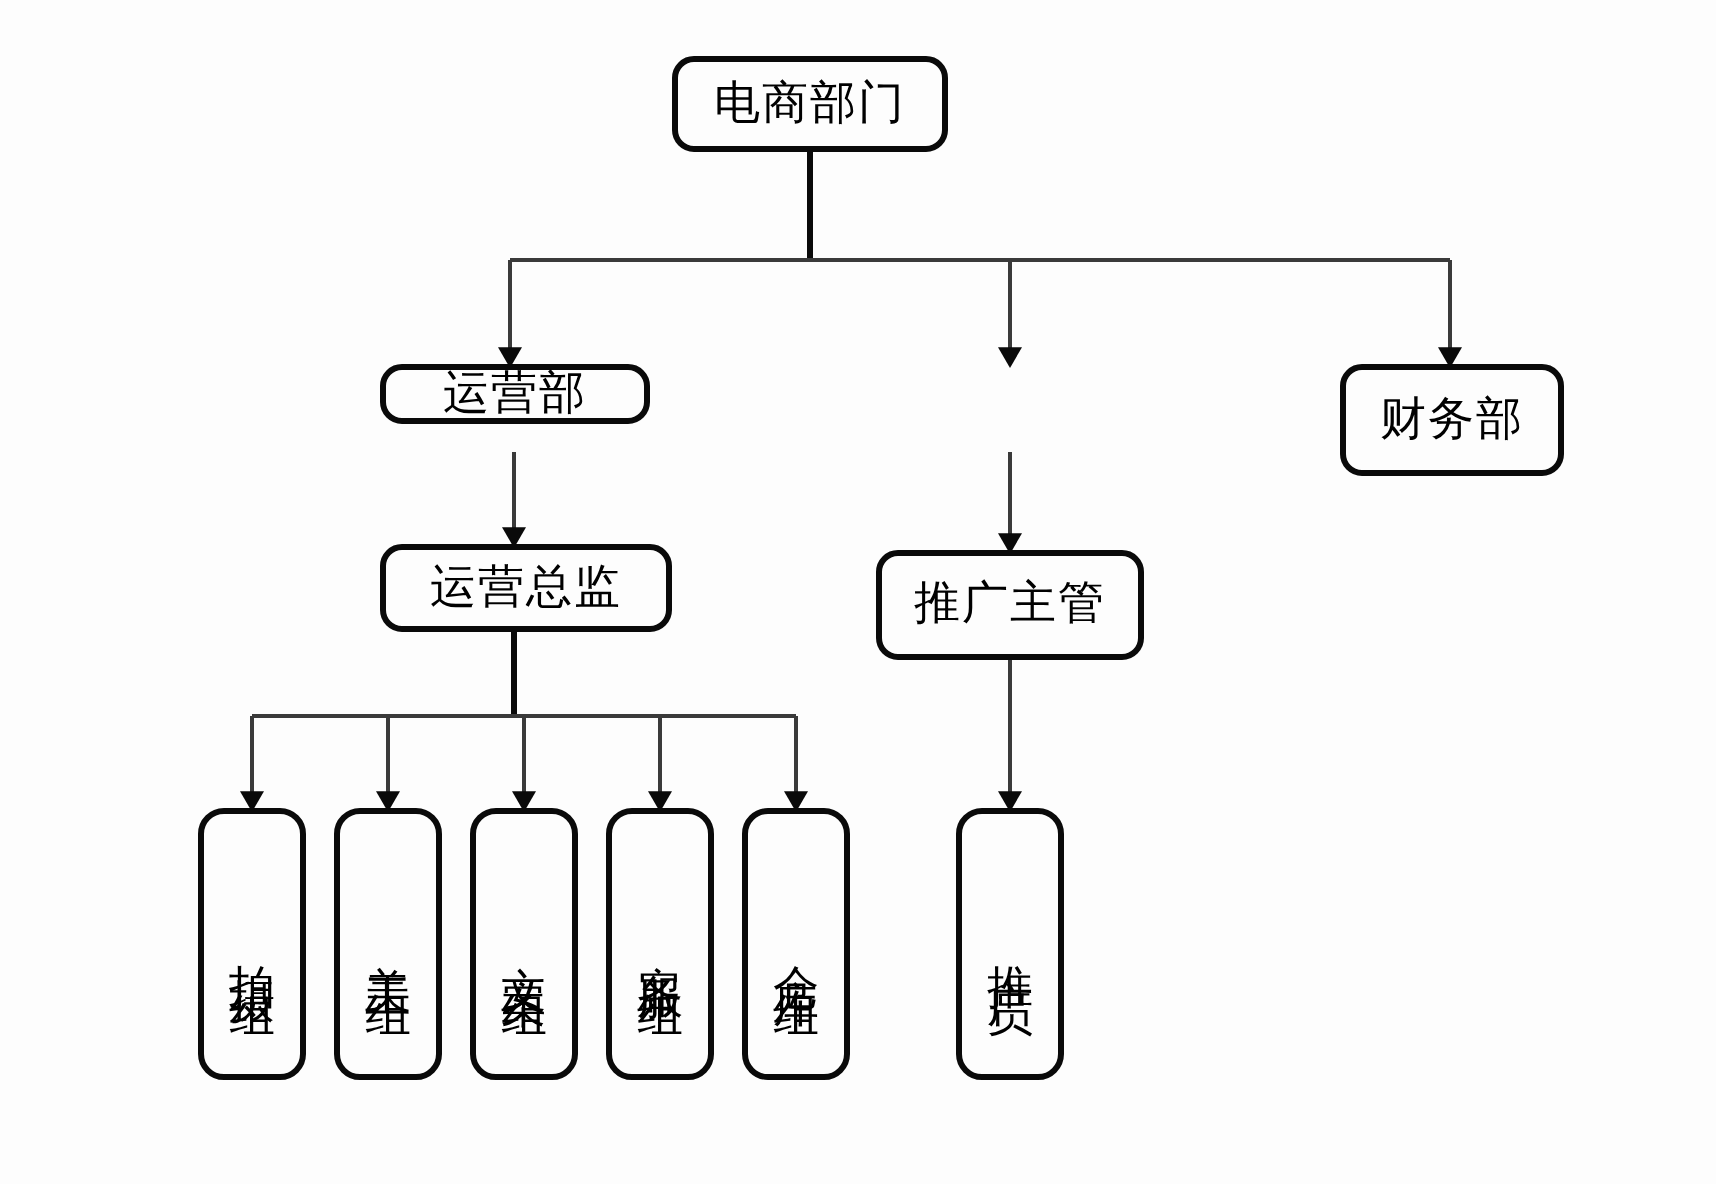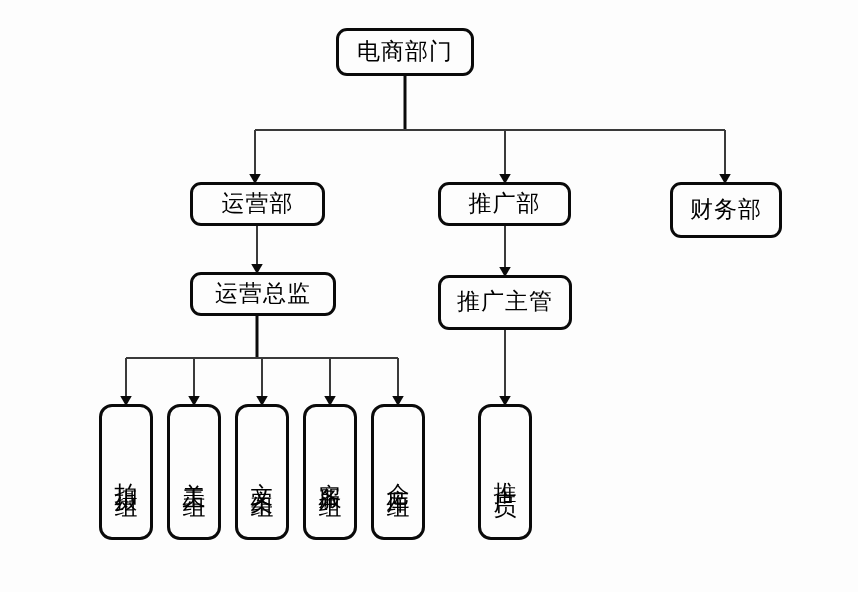--- a/index.html
+++ b/index.html
@@ -84,27 +84,24 @@
     <path d="M330,358 L330,398" stroke="#3a3a3a" stroke-width="2" fill="none" marker-end="url(#arrow)"></path>
     <path d="M398,358 L398,398" stroke="#3a3a3a" stroke-width="2" fill="none" marker-end="url(#arrow)"></path>
 
     <path d="M505,319 L505,398" stroke="#3a3a3a" stroke-width="2" fill="none" marker-end="url(#arrow)"></path>
   </svg>
 
   <div class="node horiz" style="left:336px;top:28px;width:138px;height:48px;">
     <span class="label">电商部门</span>
   </div>
 
-  <div class="node horiz" style="left:190px;top:182px;width:135px;height:44px;">
+  <div class="node horiz" style="left:190px;top:182px;width:135px;height:30px;">
     <span class="label">运营部</span>
   </div>
 
-  <div class="node horiz" style="left:438px;top:182px;width:133px;height:44px;">
-    <span class="label">推广部</span>
-  </div>
 
   <div class="node horiz" style="left:670px;top:182px;width:112px;height:56px;">
     <span class="label">财务部</span>
   </div>
 
   <div class="node horiz" style="left:190px;top:272px;width:146px;height:44px;">
     <span class="label">运营总监</span>
   </div>
 
   <div class="node horiz" style="left:438px;top:275px;width:134px;height:55px;">

